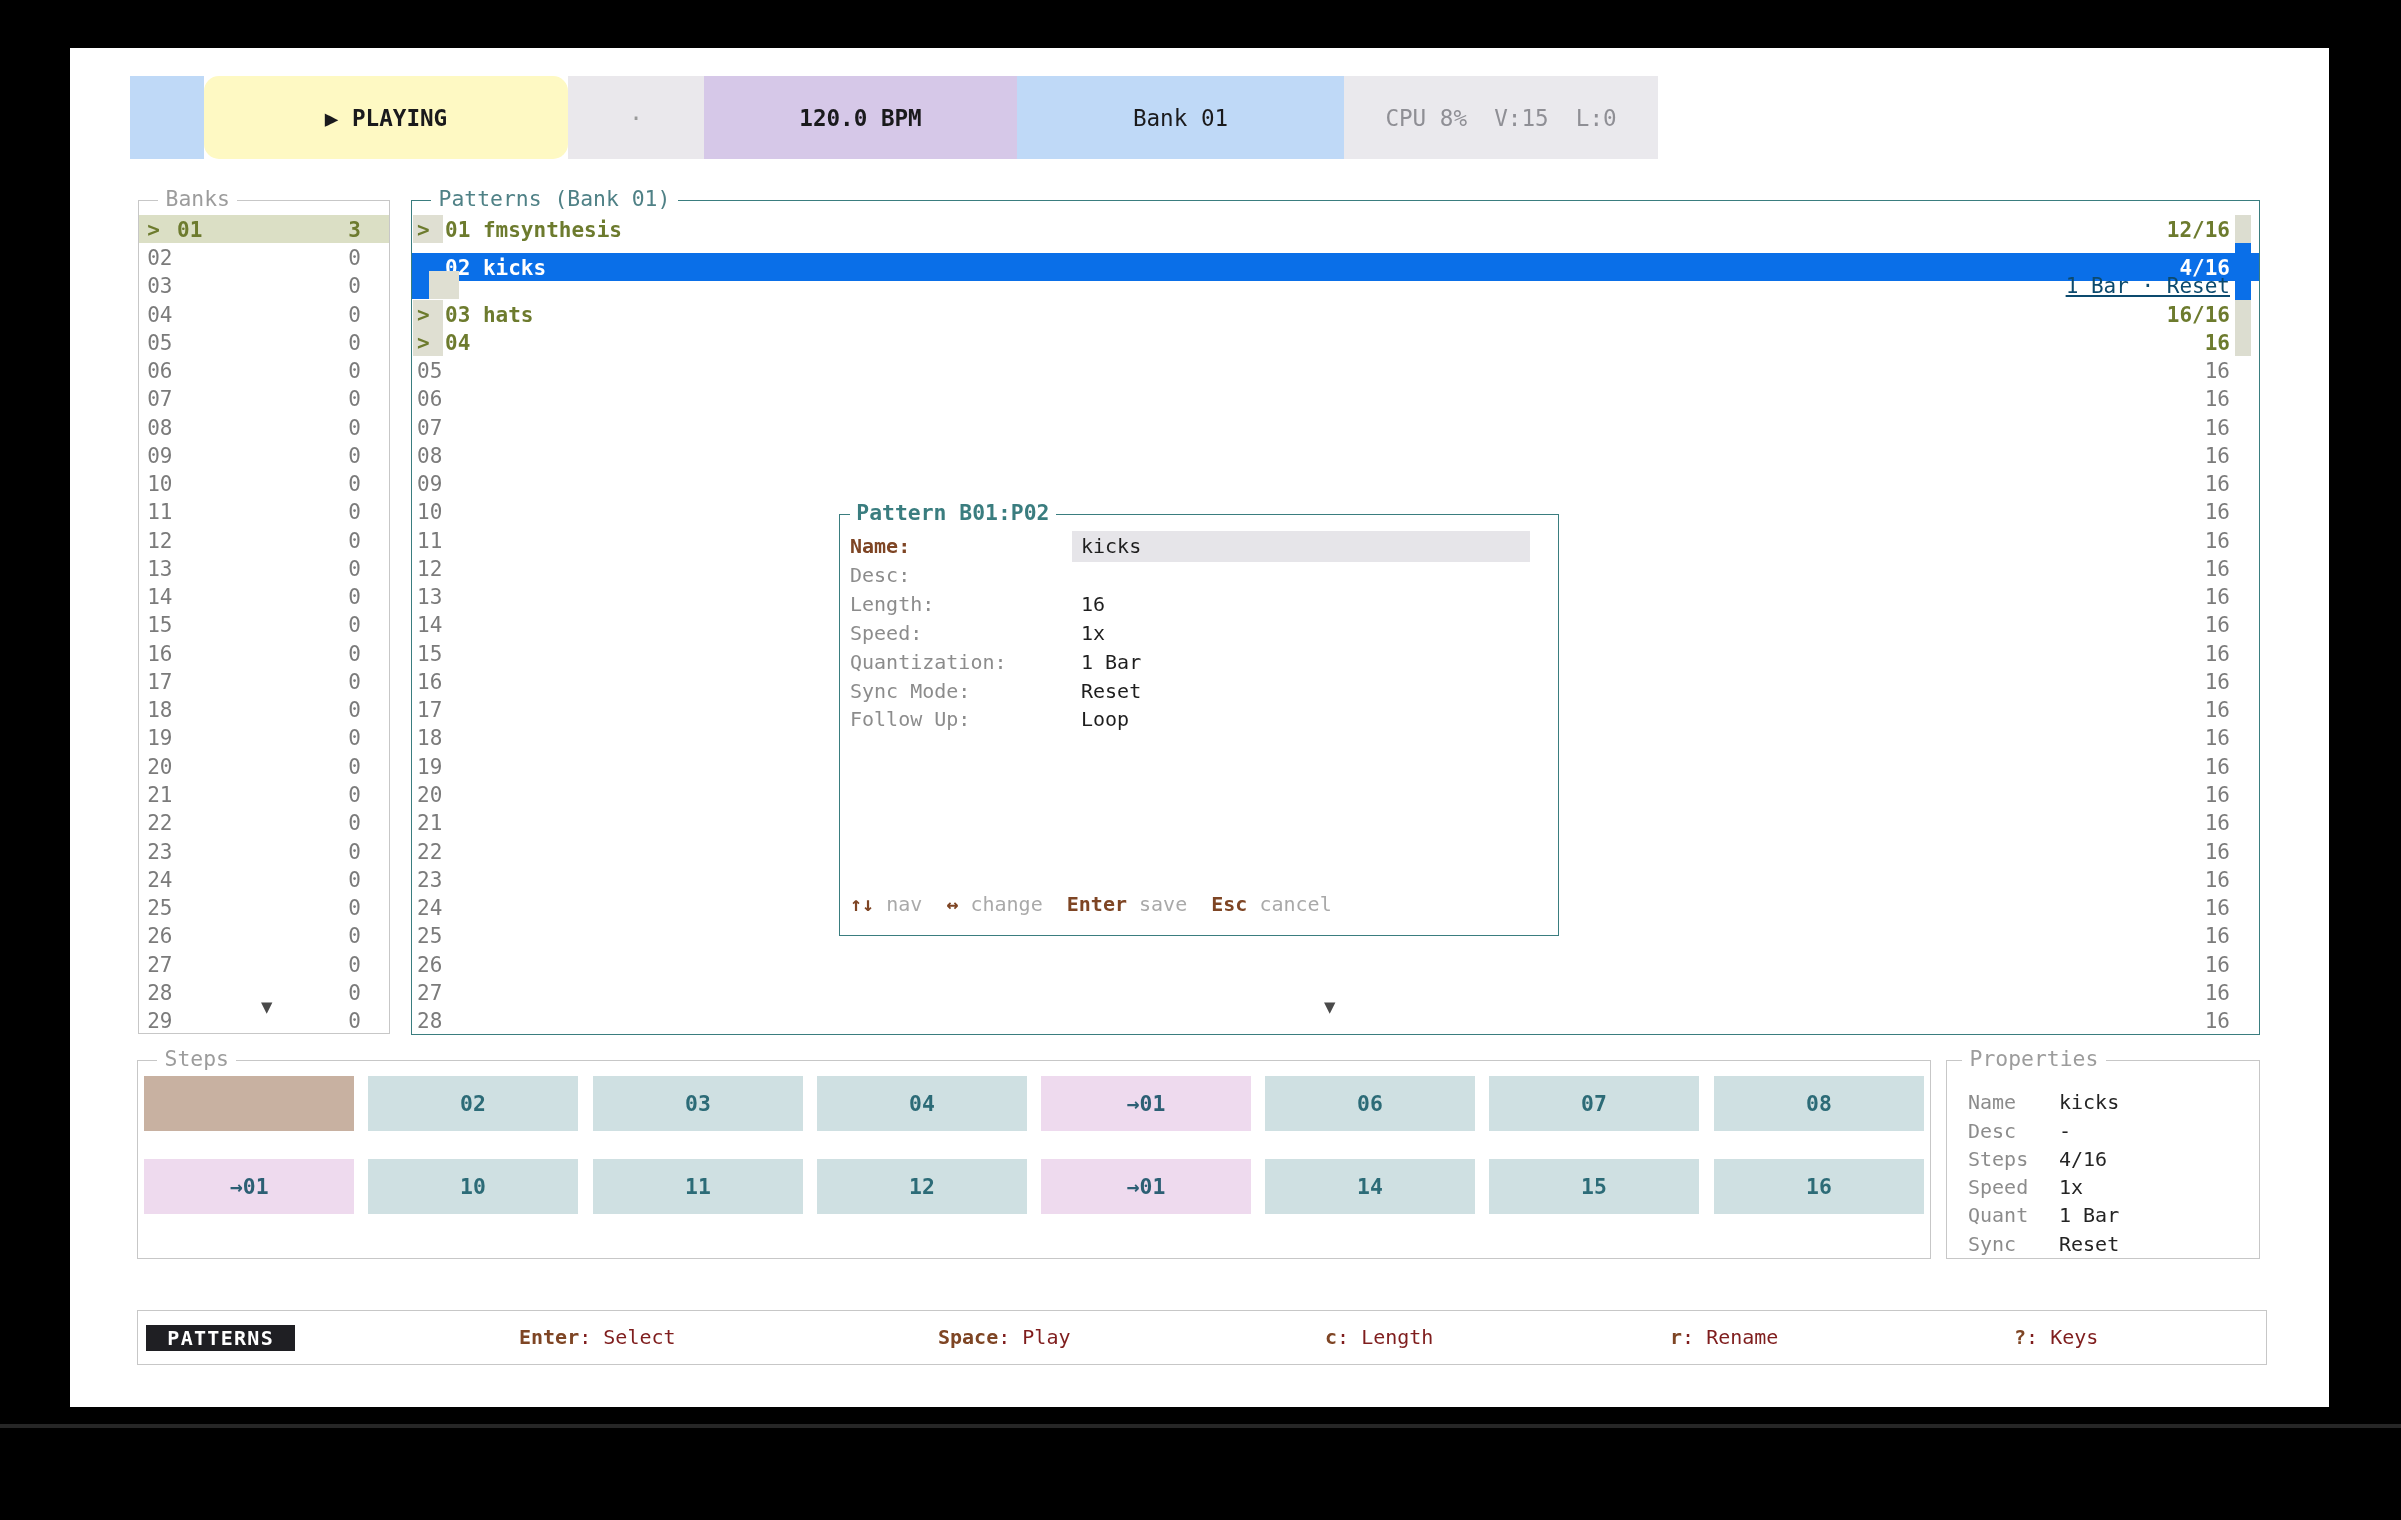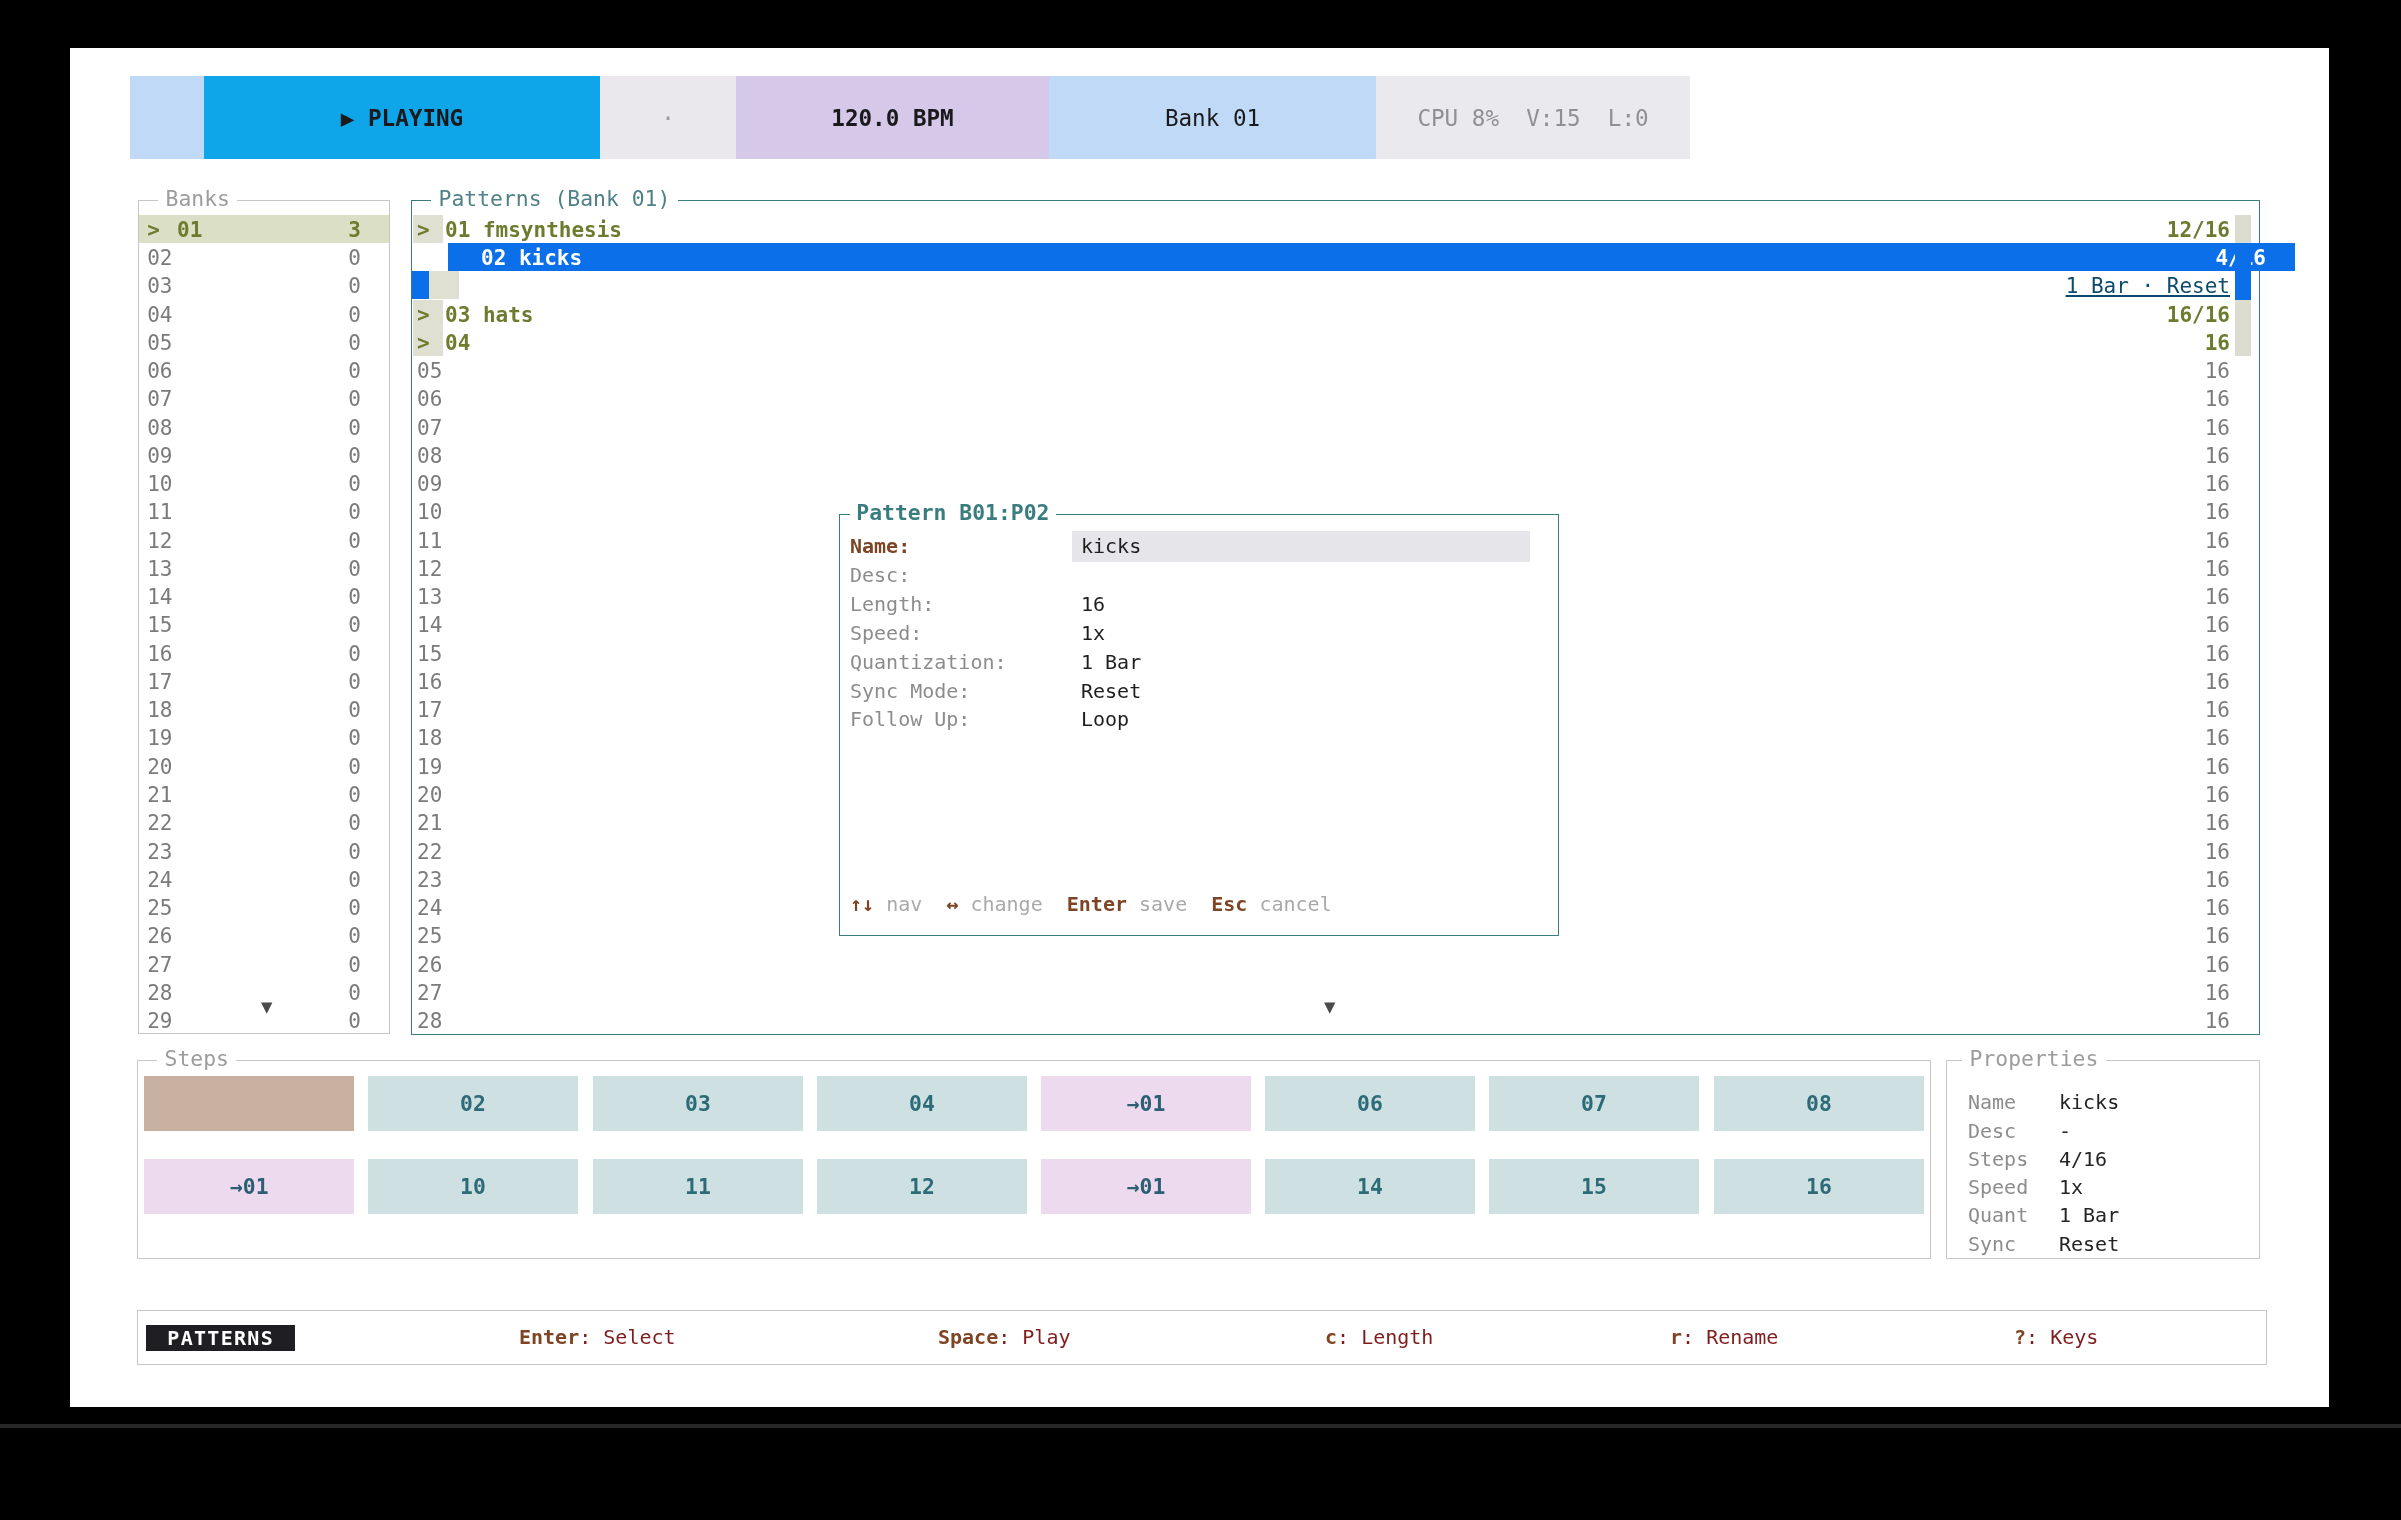--- a/index.html
+++ b/index.html
@@ -8,21 +8,21 @@
     font-family:"DejaVu Sans Mono","Liberation Mono",monospace;
   }
   .window{position:absolute;left:70px;top:48px;width:2259px;height:1359px;background:#ffffff;}
   .bezel-line{position:absolute;left:0;top:1424px;width:2401px;height:3.8px;background:#262626;}
 
   
   .topbar{position:absolute;left:60px;top:28px;width:2138px;height:83px;display:flex;}
   .seg{height:83px;display:flex;align-items:center;justify-content:center;
        font-size:22.6px;color:#1a1a1c;white-space:pre;}
   .seg1{width:74px;background:#bfd9f7;}
-  .seg2{width:396px;background:#0ea5e9;font-weight:bold;}
+  .seg2{width:364px;background:#fef9c3;font-weight:bold;border-radius:15px;}
   .seg3{width:136px;background:#eae8ec;color:#9a9a9a;}
   .seg4{width:313px;background:#d6c8e8;font-weight:bold;}
   .seg5{width:327px;background:#bfd9f7;}
   .seg6{width:645px;background:#cfdede;}
   .seg7{width:314px;background:#eae9ed;color:#8f8f95;}
 
   
   .panel{position:absolute;background:#fff;border:1.3px solid #c7c7c7;box-sizing:border-box;}
   .panel.tealb{border-color:#3a7d7f;border-width:1.9px;text-align:center;}
   .legend{position:absolute;top:-15px;left:19px;background:#fff;padding:0 7.5px;
@@ -233,21 +233,21 @@
 
   <section class="panel patterns tealb">
     <span class="legend tealt">Patterns (Bank 01)</span>
     <div id="patterns-list">
         <div class="prow loaded" style="top: 14px;">
           <div class="gut"></div>
           <span class="pmark">&gt;</span>
           <span class="plabel ind">01 fmsynthesis</span>
           <span class="pright">12/16</span>
         </div>
-        <div class="prow selected" style="top: 42px; margin-left: 36px;">
+        <div class="prow selected" style="top: 52px;">
           <span class="plabel ind">02 kicks</span>
           <span class="pright">4/16</span>
         </div>
         <div class="prow detail" style="top: 70px;">
           <div class="dstrip"></div>
           <div class="dgut"></div>
           <span class="pright">1 Bar · Reset</span>
         </div>
         <div class="prow loaded" style="top: 99px;">
           <div class="gut"></div>

